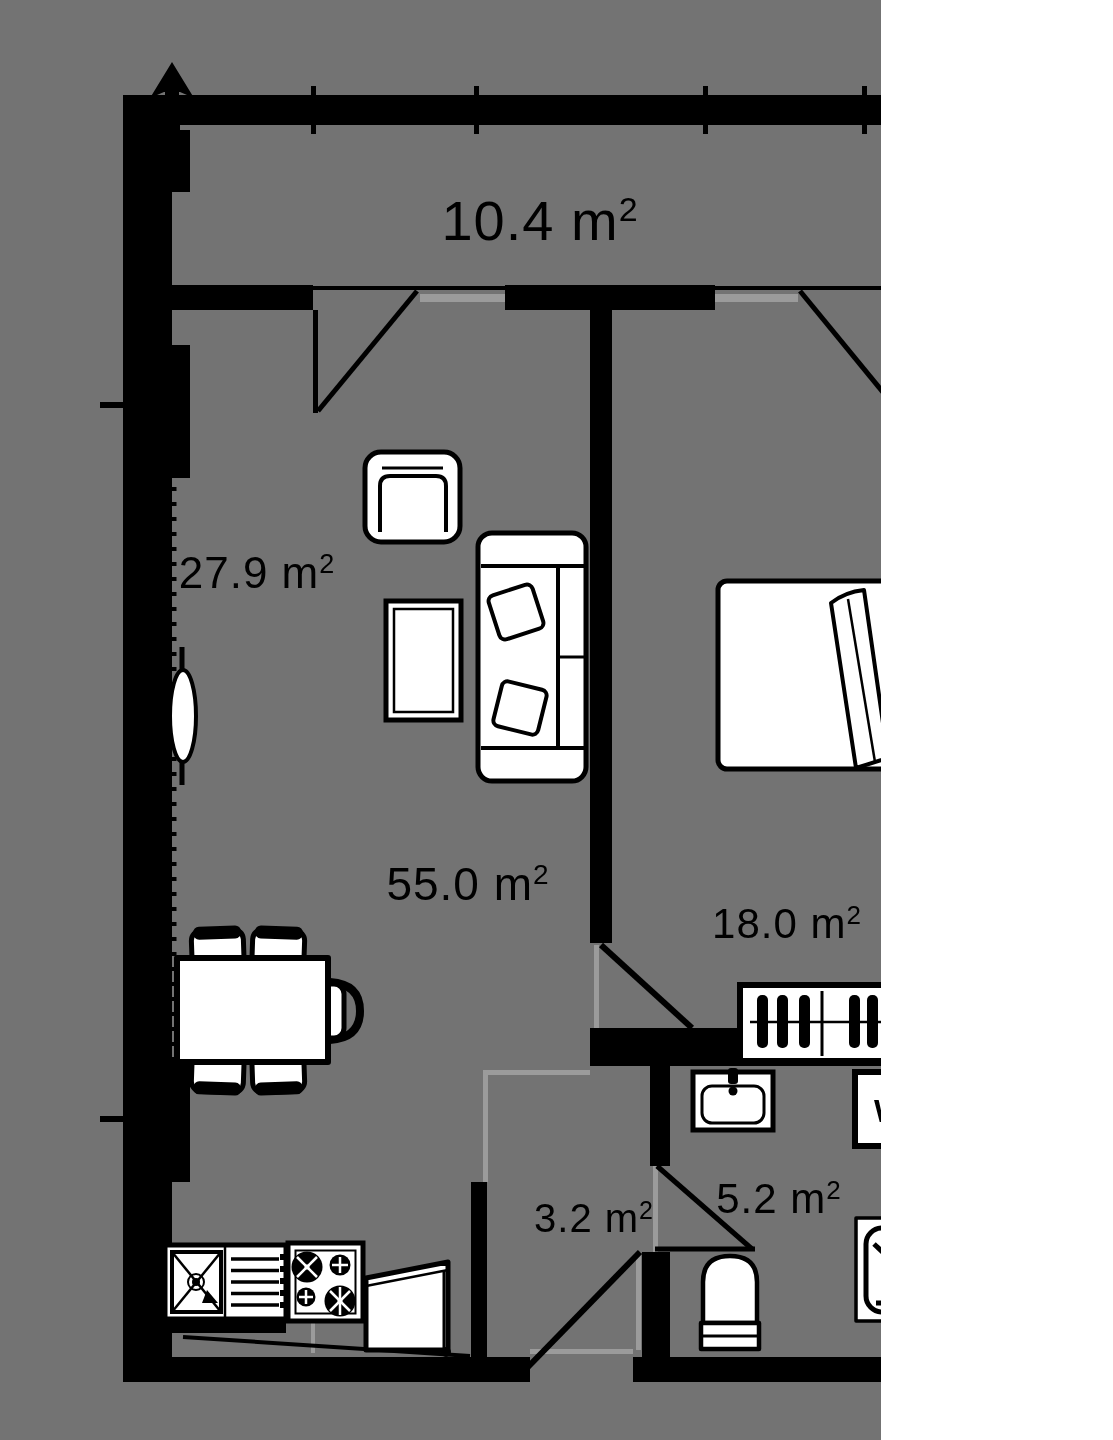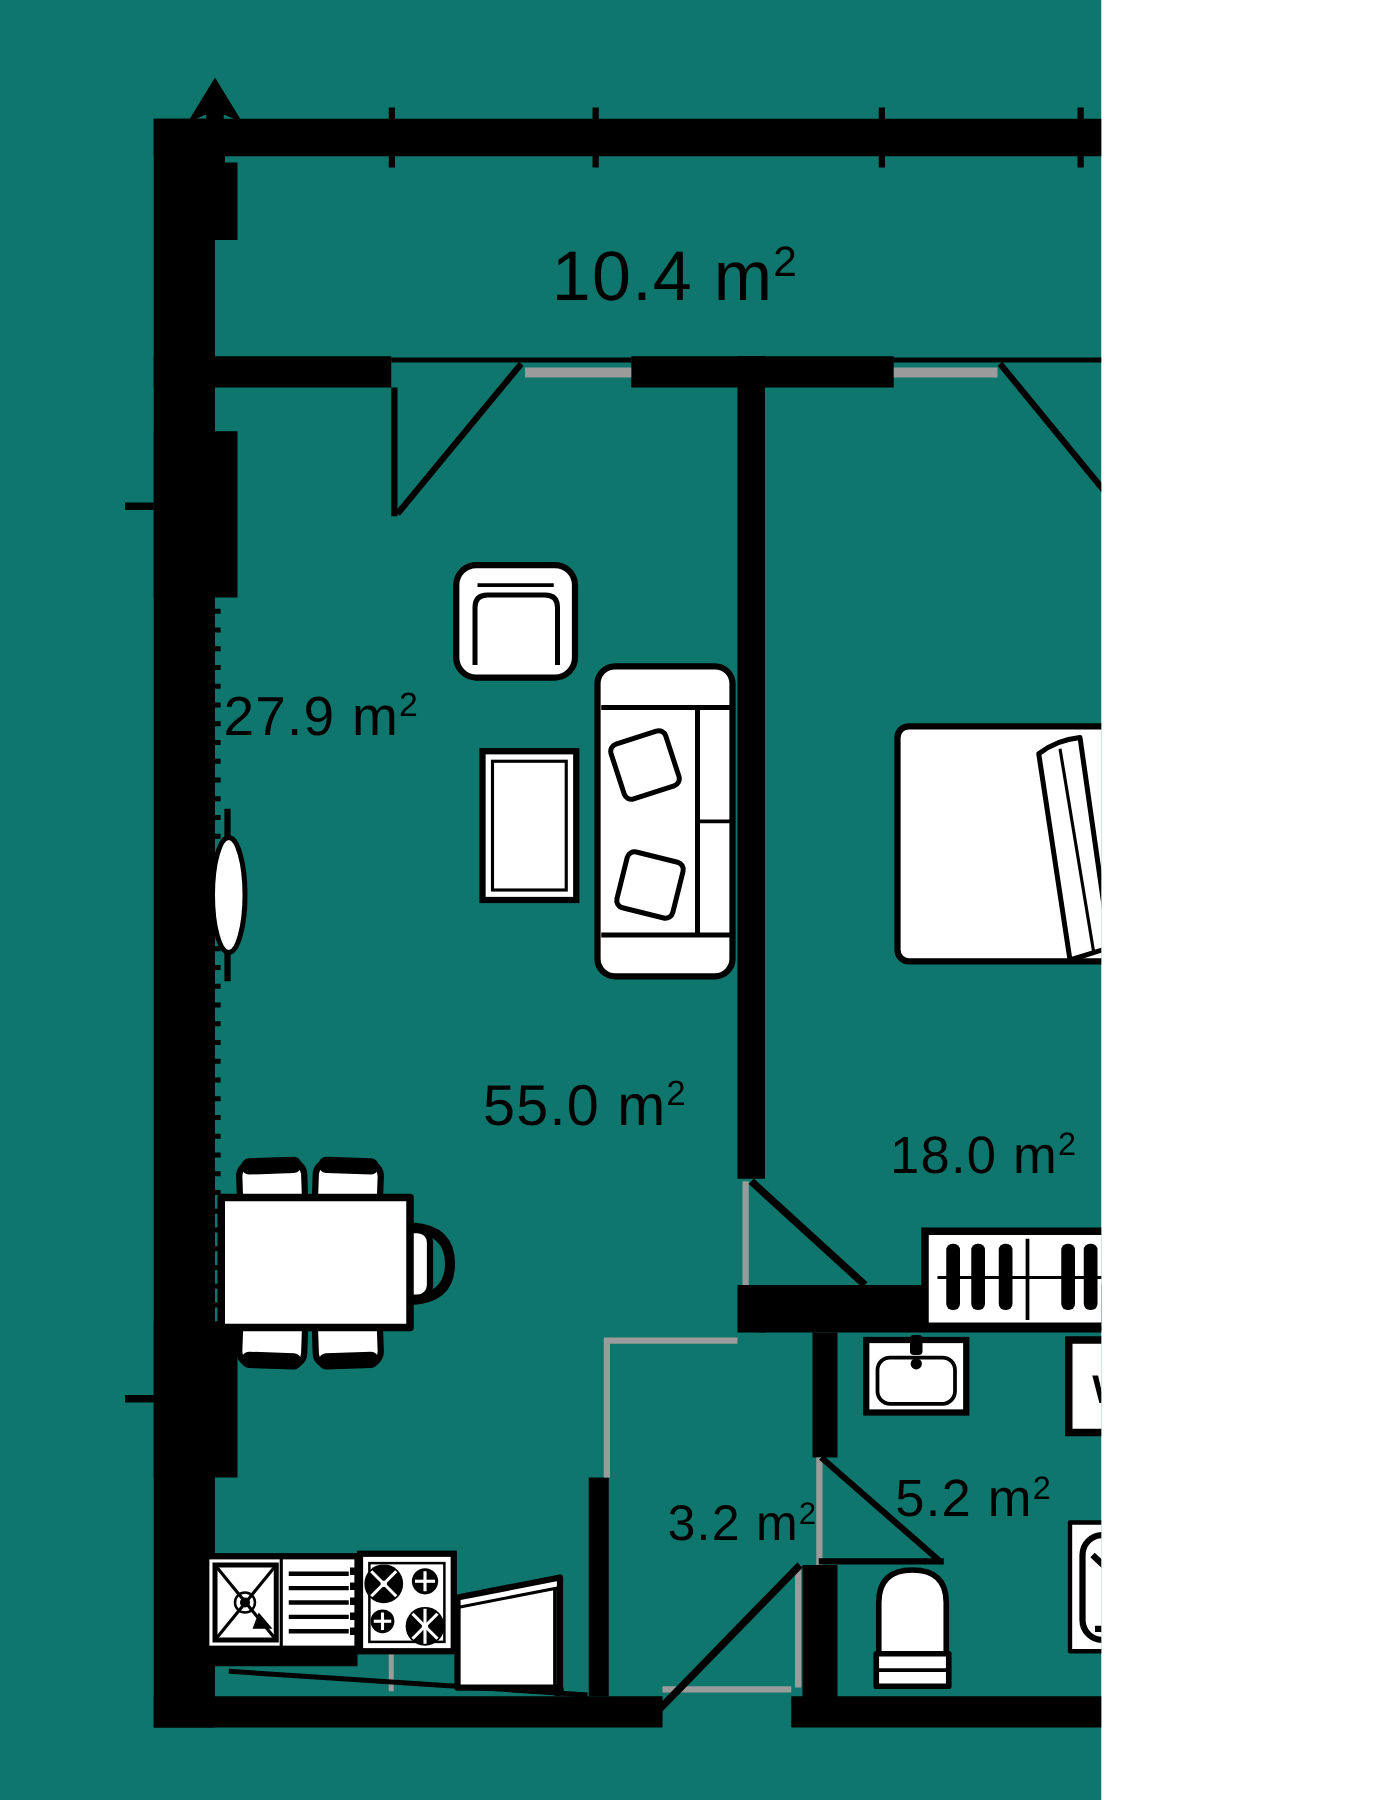--- a/index.html
+++ b/index.html
@@ -1,16 +1,16 @@
 <!DOCTYPE html>
 <html><head>
 <meta charset="utf-8">
 <style>
   html,body{margin:0;padding:0;background:#ffffff;}
-  .plan{position:relative;width:881px;height:1440px;background:#0f766e;overflow:hidden;}
+  .plan{position:relative;width:881px;height:1440px;background:#737373;overflow:hidden;}
   svg{display:block;}
   text{font-family:"Liberation Sans", sans-serif;fill:#000;}
   .arealabel{font-weight:400;letter-spacing:1px;}
 </style>
 </head>
 <body>
 
 <div class="plan">
 <svg width="1113" height="1440" viewBox="0 0 1113 1440">
 

